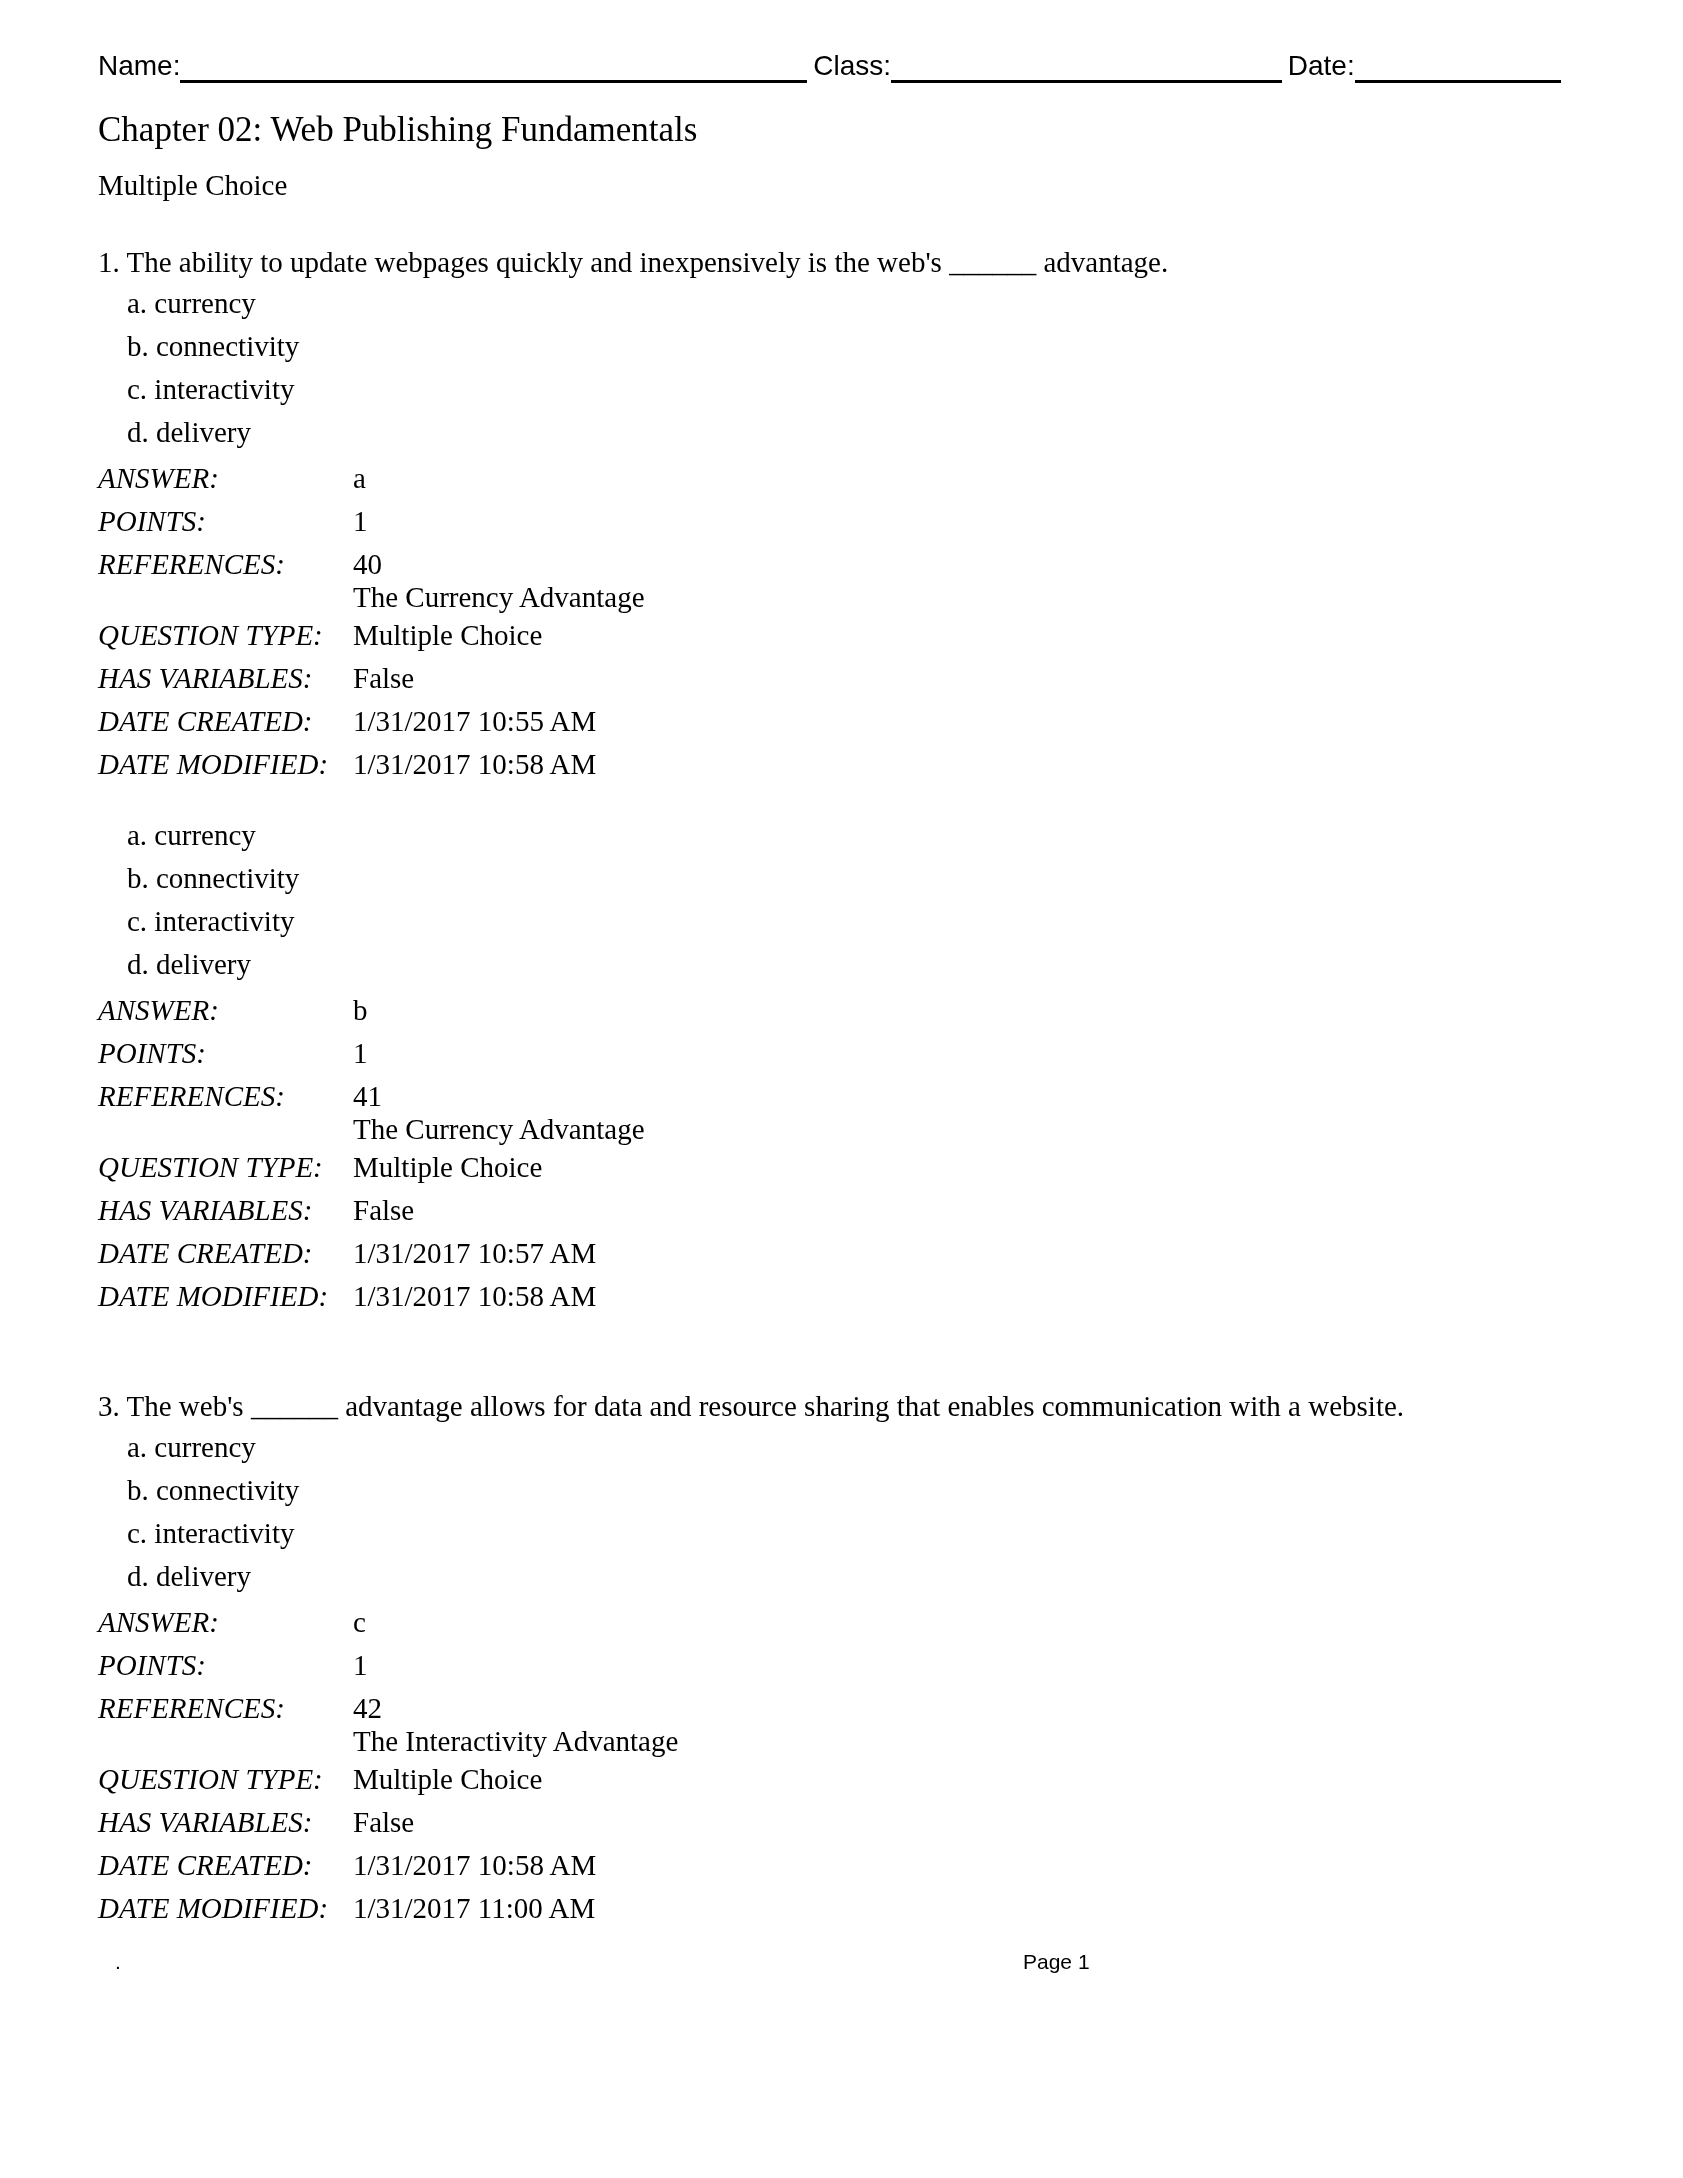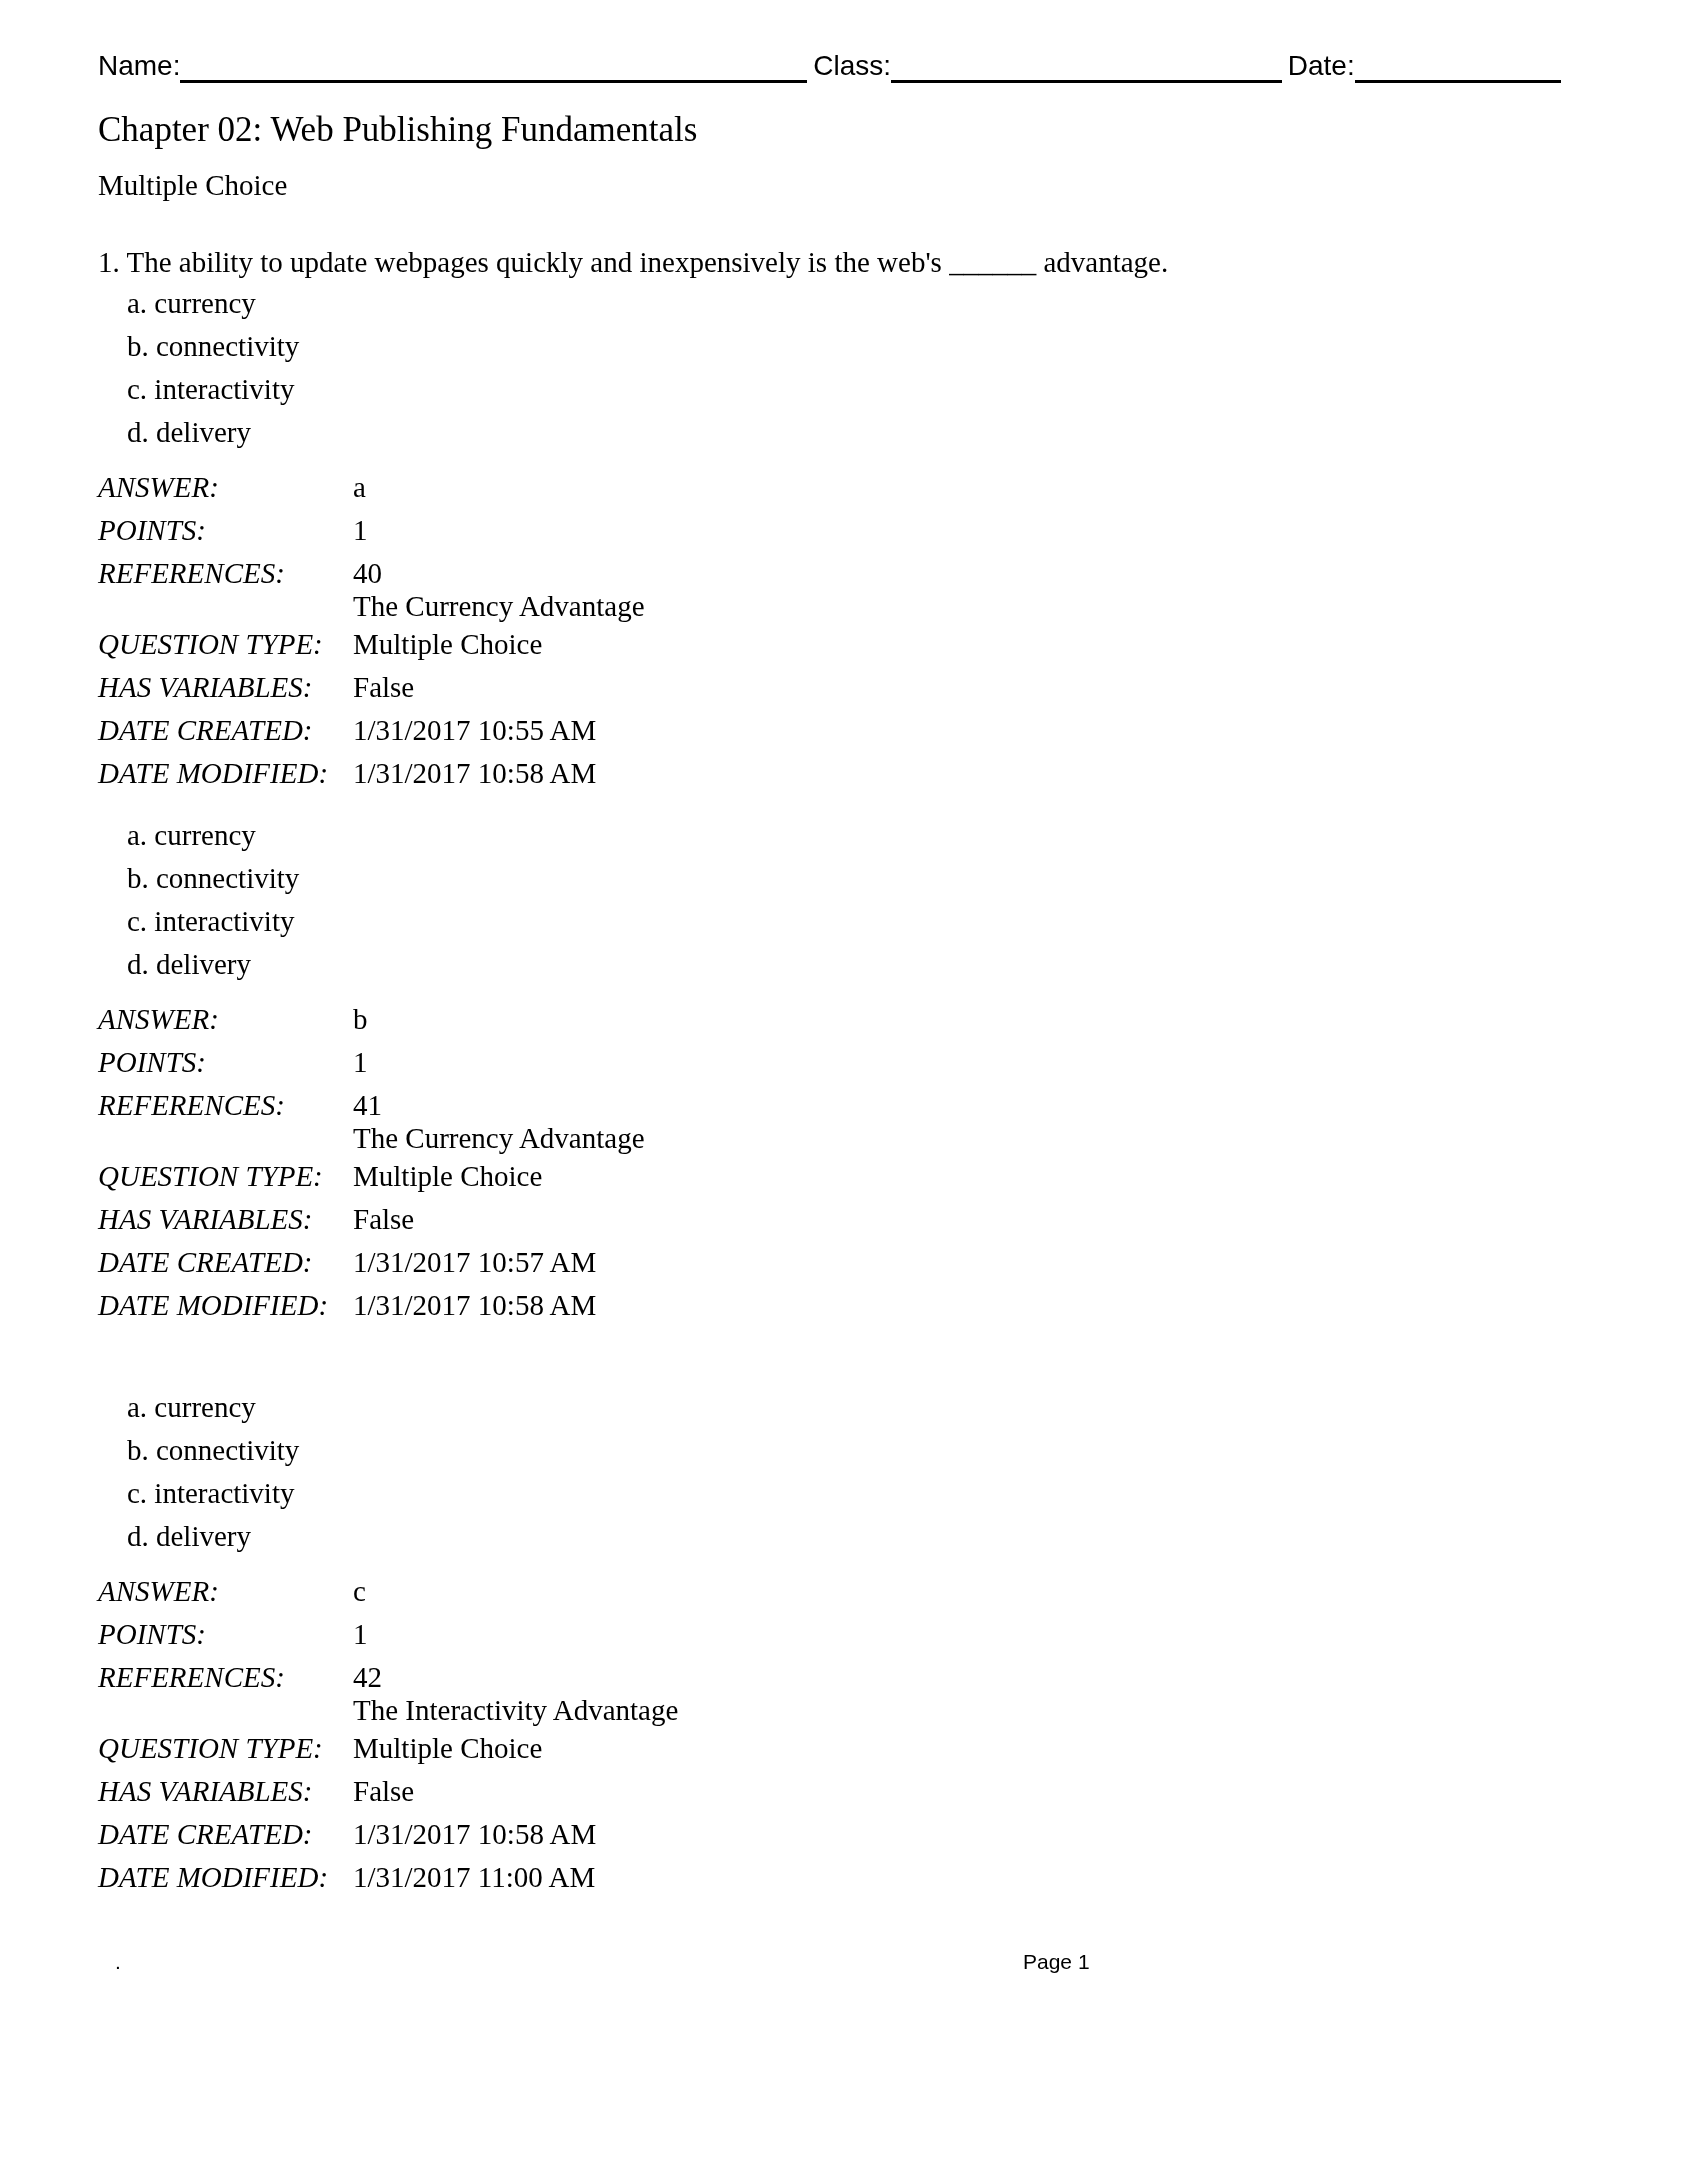--- a/index.html
+++ b/index.html
@@ -14,21 +14,21 @@
   .line-class { width: 394px; }
   .line-date { width: 208px; }
 
   .title { position: absolute; left: 98px; top: 110px; font-size: 35px; }
   .section { position: absolute; left: 98px; top: 169px; font-size: 29px; }
 
   .question { position: absolute; left: 98px; width: 1485px; font-size: 29px; }
   .q-stem { white-space: nowrap; height: 40px; line-height: 40px; }
   .options { margin-left: 29px; font-family: Liberation Serif, serif; }
   .opt { height: 43px; line-height: 43px; }
-  .meta { margin-top: 12px; }
+  .meta { margin-top: 3px; }
   .meta-row { display: flex; min-height: 43px; line-height: 43px; }
   .meta-row .k { width: 255px; font-style: italic; white-space: nowrap; }
   .meta-row .v { white-space: nowrap; }
   .meta-row .v .sub { display: block; line-height: 34px; margin-top: -6px; }
 
   .footer { position: absolute; top: 1950px; font-size: 21px; }
 </style>
 </head>
 <body>
 
@@ -117,20 +117,21 @@
         <span class="v">1/31/2017 10:57 AM</span>
       </div>
     <div class="meta-row">
         <span class="k">DATE MODIFIED:</span>
         <span class="v">1/31/2017 10:58 AM</span>
       </div>
   </div>
 </div>
 
 <div class="question serif" style="top:1386px">
+  <div class="q-stem">3. The web's ______ advantage allows for data and resource sharing that enables communication with a website.</div>
   <div class="options">
     <div class="opt">a. currency</div>
     <div class="opt">b.  connectivity</div>
     <div class="opt">c.  interactivity</div>
     <div class="opt">d. delivery</div>
   </div>
   <div class="meta">
     <div class="meta-row">
         <span class="k">ANSWER:</span>
         <span class="v">c</span>

